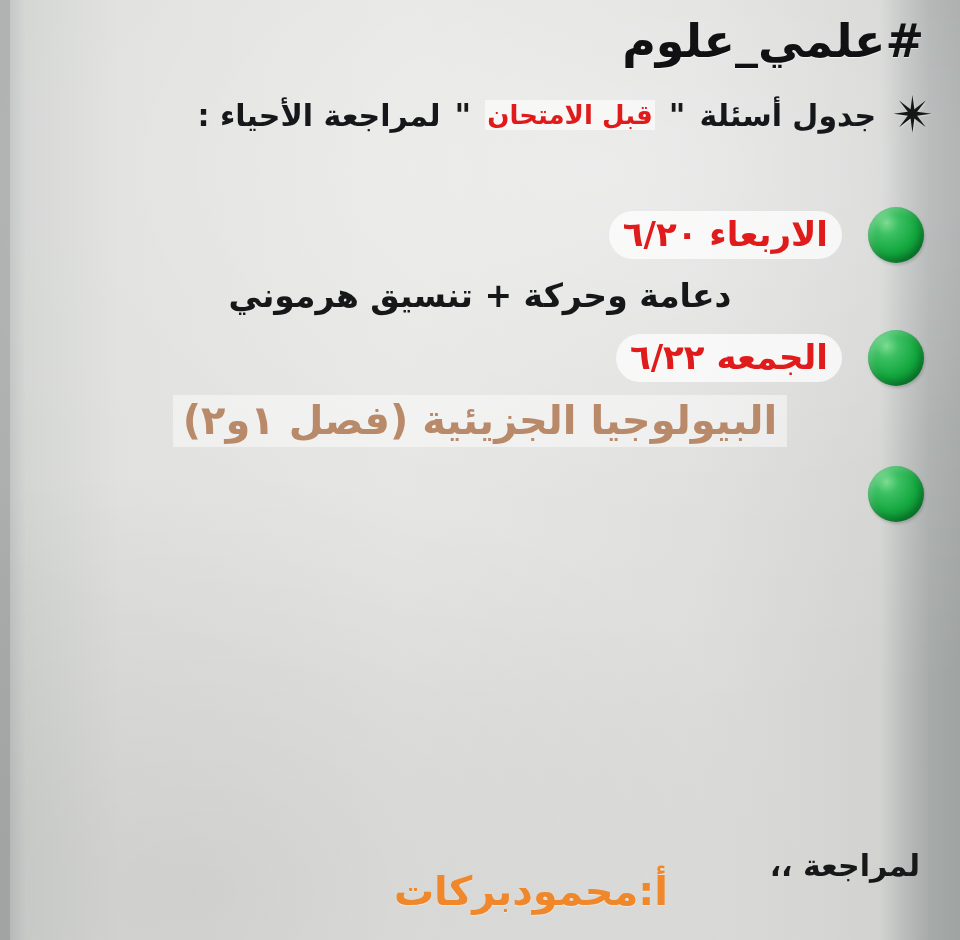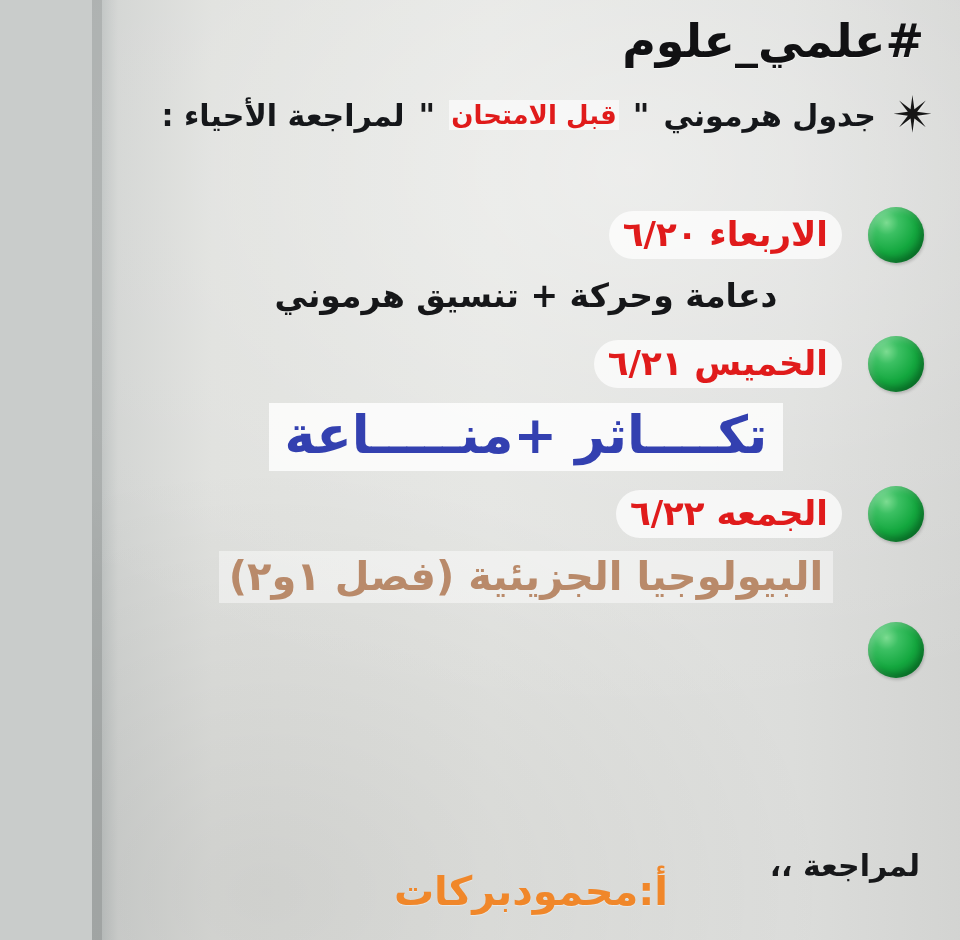--- a/index.html
+++ b/index.html
@@ -10,21 +10,21 @@
     width: 960px;
     height: 940px;
     overflow: hidden;
     font-family: "DejaVu Sans", "Liberation Sans", sans-serif;
     background: #c9cccb;
   }
 
   
   #poster {
     position: relative;
-    width: 868px;
+    width: 960px;
     height: 940px;
     box-sizing: border-box;
     background:
       linear-gradient(90deg,
         #a9adac 0px, #a9adac 10px,
         #bfc3c2 10px, #d2d4d2 26px,
         #dfe0dd 120px,
         #e3e4e1 400px,
         #dcdddb 700px,
         #d2d3d1 880px,
@@ -207,48 +207,39 @@
 </head>
 <body>
 
 <div id="poster">
   <div id="content">
 
     <div class="hashtag">#علمي_علوم</div>
 
     <div class="subtitle-row">
       <span class="star-icon">✴</span>
-      <span class="subtitle-text">جدول هرموني</span>
+      <span class="subtitle-text">جدول أسئلة</span>
       <span class="quote-mark">"</span>
       <span class="hl-red">قبل الامتحان</span>
       <span class="quote-mark">"</span>
       <span class="subtitle-text">لمراجعة الأحياء :</span>
     </div>
 
     <div class="schedule">
 
       <div class="entry r1">
         <div class="date-line">
           <span class="bullet"></span>
           <span class="date-label">الاربعاء ٦/٢٠</span>
         </div>
         <div class="topic-line">
           <span class="topic-text topic-black">دعامة وحركة + تنسيق هرموني</span>
         </div>
       </div>
 
-      <div class="entry r2">
-        <div class="date-line">
-          <span class="bullet"></span>
-          <span class="date-label">الخميس ٦/٢١</span>
-        </div>
-        <div class="topic-line">
-          <span class="topic-text topic-blue">تكــــاثر +منـــــاعة</span>
-        </div>
-      </div>
 
       <div class="entry r3">
         <div class="date-line">
           <span class="bullet"></span>
           <span class="date-label">الجمعه ٦/٢٢</span>
         </div>
         <div class="topic-line">
           <span class="topic-text topic-brown">البيولوجيا الجزيئية (فصل ١و٢)</span>
         </div>
       </div>

